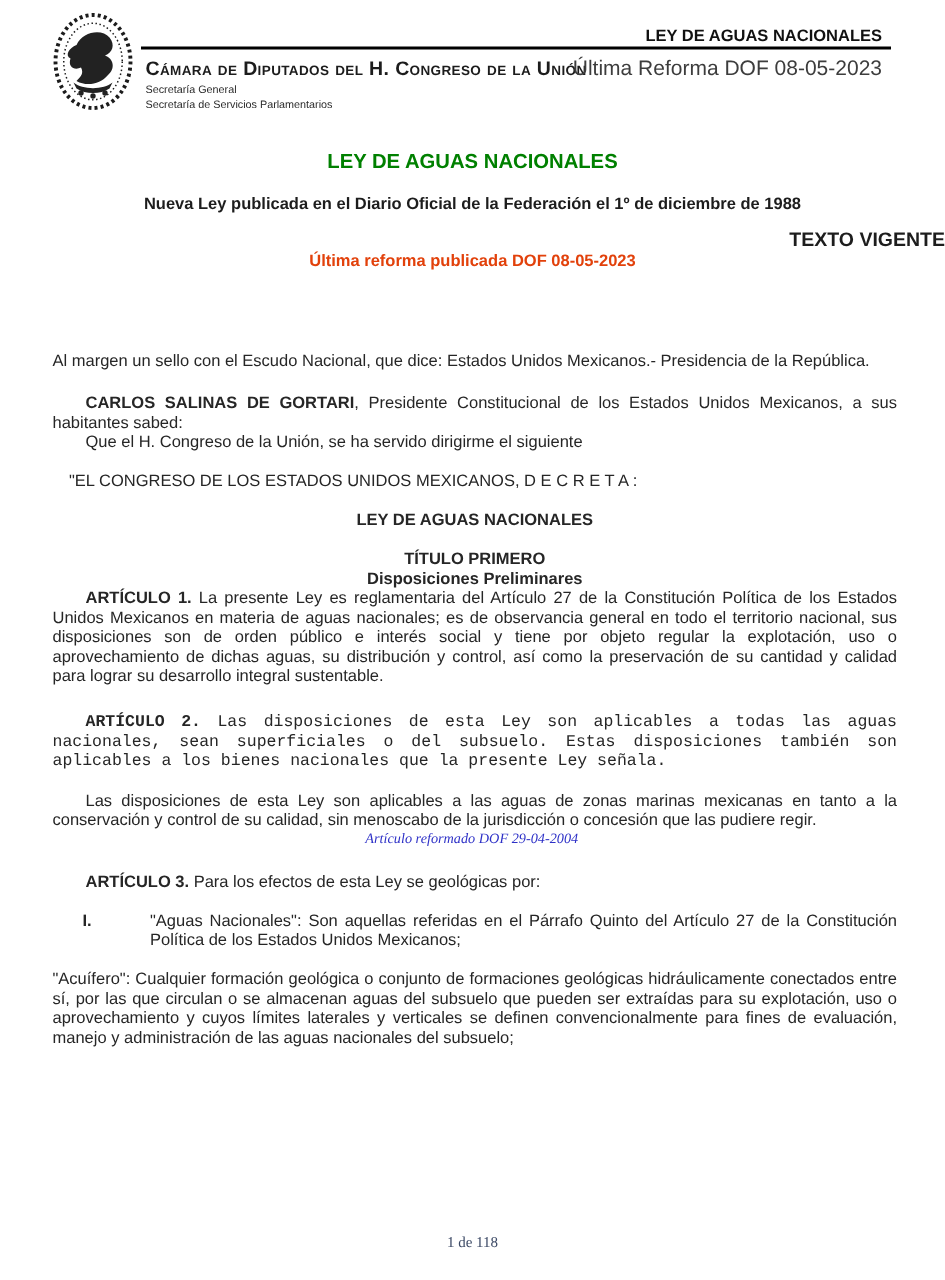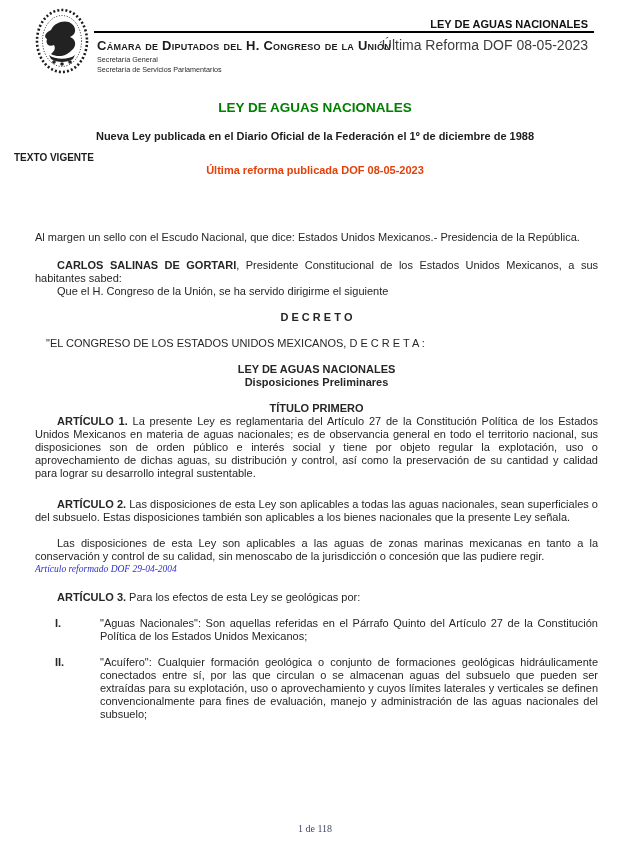--- a/index.html
+++ b/index.html
@@ -72,26 +72,25 @@
     color: #008000;
   }
   .pub-note {
     text-align: center;
     font-size: 11px;
     font-weight: bold;
     margin-top: 15px;
     color: #1d1d1d;
   }
   .vigente {
-    text-align: left;
-    font-size: 10px;
+    text-align: right;
+    font-size: 13px;
     font-weight: bold;
     margin-top: 10px;
     color: #1d1d1d;
-    padding-left: 14px;
   }
   .reform-red {
     text-align: center;
     font-size: 11px;
     font-weight: bold;
     margin-top: 1px;
     color: #e2410b;
   }
 
   
@@ -101,27 +100,27 @@
     line-height: 13px;
     color: #262626;
   }
   .para { text-align: justify; margin: 0; }
   .indent { text-indent: 22px; }
   .small-indent { text-indent: 11px; }
   .bold { font-weight: bold; }
   .center-bold { text-align: center; font-weight: bold; margin: 0; }
 
   .mt-36 { margin-top: 55px; }
-  .mt-18 { margin-top: 18px; }
+  .mt-18 { margin-top: 18px; font-family: Liberation Mono, monospace; }
   .mt-15 { margin-top: 15px; }
   .mt-14 { }
   .mt-13 { margin-top: 13px; }
 
   .reform-note {
-    text-align: left;
+    text-align: center;
     margin: 0 4px 0 0;
     font-family: "Liberation Serif", "DejaVu Serif", serif;
     font-style: italic;
     font-size: 9.5px;
     color: #2e31c7;
   }
 
   .def-row { display: flex; margin-top: 13px; }
   .def-num {
     flex: 0 0 65px;
@@ -176,46 +175,44 @@
   <div class="reform-red">Última reforma publicada DOF 08-05-2023</div>
 
   <div class="body-text">
 
     <p class="para mt-36">Al margen un sello con el Escudo Nacional, que dice: Estados Unidos Mexicanos.- Presidencia de la República.</p>
 
     <p class="para indent mt-15"><span class="bold">CARLOS SALINAS DE GORTARI</span><span>, Presidente Constitucional de los Estados Unidos Mexicanos, a sus habitantes sabed:</span></p>
 
     <p class="para indent mt-14">Que el H. Congreso de la Unión, se ha servido dirigirme el siguiente</p>
 
-    <p class="center-bold mt-13">D E C R E T O</p>
 
     <p class="para small-indent mt-13">"EL CONGRESO DE LOS ESTADOS UNIDOS MEXICANOS, D E C R E T A :</p>
 
     <p class="center-bold mt-13">LEY DE AGUAS NACIONALES</p>
 
+    <p class="center-bold mt-13">TÍTULO PRIMERO</p>
     <p class="center-bold">Disposiciones Preliminares</p>
-    <p class="center-bold mt-13">TÍTULO PRIMERO</p>
 
 
     <p class="para indent mt-14"><span class="bold">ARTÍCULO 1.</span><span> La presente Ley es reglamentaria del Artículo 27 de la Constitución Política de los Estados Unidos Mexicanos en materia de aguas nacionales; es de observancia general en todo el territorio nacional, sus disposiciones son de orden público e interés social y tiene por objeto regular la explotación, uso o aprovechamiento de dichas aguas, su distribución y control, así como la preservación de su cantidad y calidad para lograr su desarrollo integral sustentable.</span></p>
 
     <p class="para indent mt-18"><span class="bold">ARTÍCULO 2.</span><span> Las disposiciones de esta Ley son aplicables a todas las aguas nacionales, sean superficiales o del subsuelo. Estas disposiciones también son aplicables a los bienes nacionales que la presente Ley señala.</span></p>
 
     <p class="para indent mt-13">Las disposiciones de esta Ley son aplicables a las aguas de zonas marinas mexicanas en tanto a la conservación y control de su calidad, sin menoscabo de la jurisdicción o concesión que las pudiere regir.</p>
     <p class="reform-note">Artículo reformado DOF 29-04-2004</p>
 
     <p class="para indent mt-15"><span class="bold">ARTÍCULO 3.</span><span> Para los efectos de esta Ley se geológicas por:</span></p>
 
     <div class="def-row">
       <div class="def-num">I.</div>
       <div class="def-text">"Aguas Nacionales": Son aquellas referidas en el Párrafo Quinto del Artículo 27 de la Constitución Política de los Estados Unidos Mexicanos;</div>
     </div>
 
     <div class="def-row">
-      <div class="def-num">II.</div>
       <div class="def-text">"Acuífero": Cualquier formación geológica o conjunto de formaciones geológicas hidráulicamente conectados entre sí, por las que circulan o se almacenan aguas del subsuelo que pueden ser extraídas para su explotación, uso o aprovechamiento y cuyos límites laterales y verticales se definen convencionalmente para fines de evaluación, manejo y administración de las aguas nacionales del subsuelo;</div>
     </div>
 
   </div>
 
   <div class="footer">1 de 118</div>
 
 </div>
 
 </body></html>

